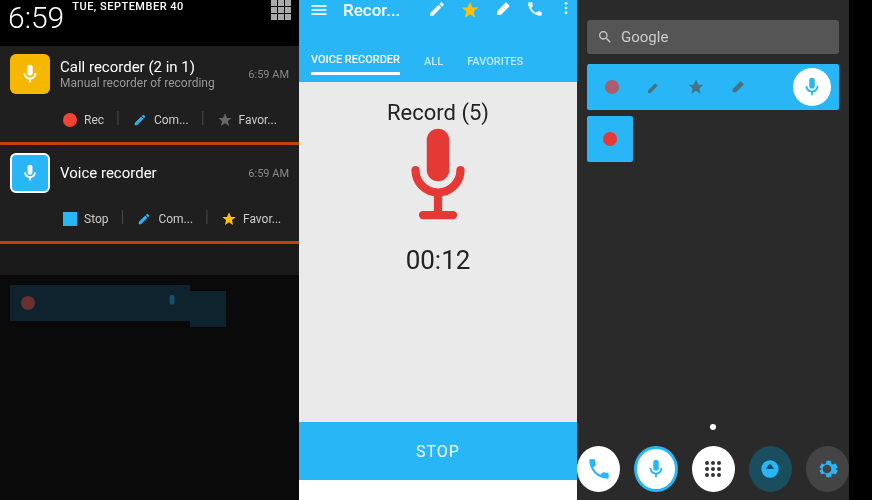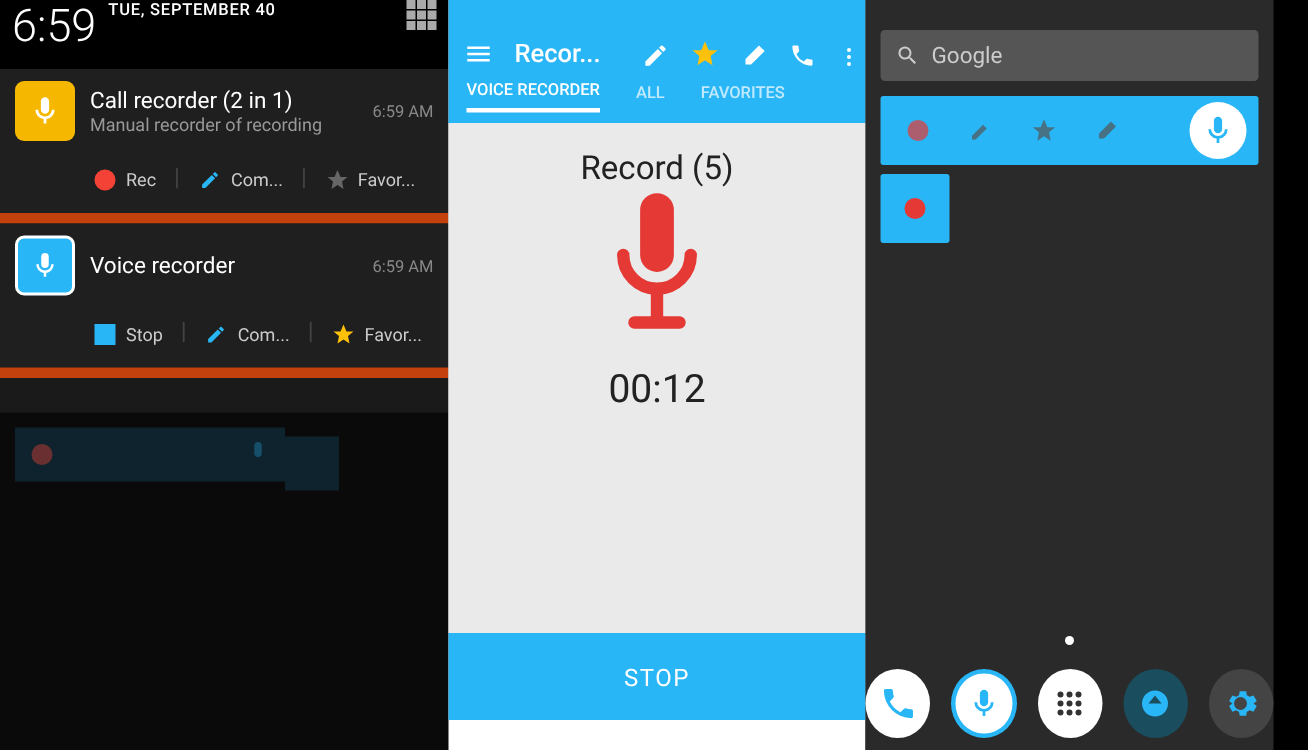--- a/index.html
+++ b/index.html
@@ -9,42 +9,42 @@
 .p2{width:278px;background:#fff}
 .p3{width:272px;background:#2a2a2a;position:relative}
 
 
 .status-bar{height:46px;display:flex;padding:0 8px;color:#fff;background:#000}
 .clock{font-size:30px;font-weight:300;margin-right:8px}
 .date{font-size:11px;font-weight:500;letter-spacing:0.5px}
 .status-icons{margin-left:auto;display:flex;gap:2px}
 .grid-icon{display:grid;grid-template-columns:repeat(3,6px);grid-template-rows:repeat(3,6px);gap:1px}
 .grid-icon span{background:#aaa}
-.notif{background:#1f1f1f;border-bottom:7px solid #c2410c}
+.notif{background:#1f1f1f;border-bottom:3px solid #c2410c}
 .notif-head{display:flex;align-items:center;padding:8px 10px}
 .notif-icon{width:40px;height:40px;border-radius:6px;display:flex;align-items:center;justify-content:center;margin-right:10px;flex-shrink:0}
 .notif-icon.yellow{background:#f5b700}
 .notif-icon.blue{background:#29b6f6;border:2px solid #fff}
 .notif-body{flex:1;min-width:0}
 .notif-title{color:#fff;font-size:15px}
 .notif-sub{color:#999;font-size:12px}
 .notif-time{color:#888;font-size:11px;margin-left:20px}
 .notif-actions{display:flex;padding:6px 0 10px 56px;gap:4px}
 .action-btn{display:flex;align-items:center;gap:6px;color:#ccc;font-size:12px;padding:4px 6px}
 .action-btn .ic{width:16px;height:16px;display:flex;align-items:center;justify-content:center}
 .red-dot{width:14px;height:14px;background:#f44336;border-radius:50%}
 .blue-sq{width:14px;height:14px;background:#29b6f6}
 .sep{color:#444;margin:0 2px}
 .dim-overlay{position:absolute;bottom:0;left:0;right:0;height:225px;background:rgba(0,0,0,0.6)}
 .dim-widgets{position:absolute;top:10px;left:10px;display:flex;gap:0}
 .dim-box{width:36px;height:36px;background:rgba(41,182,246,0.15);display:flex;align-items:center;justify-content:center}
 .dim-box2{width:36px;height:36px;background:rgba(41,182,246,0.15);margin-top:6px}
 
 
-.app-bar{height:46px;background:#29b6f6;display:flex;align-items:flex-end;padding:0 10px;color:#fff;gap:14px}
+.app-bar{height:46px;background:#29b6f6;display:flex;align-items:flex-start;padding:0 10px;color:#fff;gap:14px}
 .app-title{font-size:17px;font-weight:500;flex:0 0 auto}
 .app-bar .spacer{flex:1}
 .tabs{height:36px;background:#29b6f6;display:flex;align-items:center;padding:0 12px;gap:24px;color:#fff;font-size:11px;font-weight:500}
 .tab{opacity:0.7;padding-bottom:6px}
 .tab.active{opacity:1;border-bottom:3px solid #fff}
 .rec-area{background:#eaeaea;padding:18px 0;text-align:center;height:340px;display:flex;flex-direction:column;align-items:center}
 .rec-title{font-size:22px;color:#222;}
 .rec-timer{font-size:26px;color:#222;}
 .stop-bar{height:58px;background:#29b6f6;display:flex;align-items:center;justify-content:center;color:#fff;font-size:16px;letter-spacing:1px}
 

